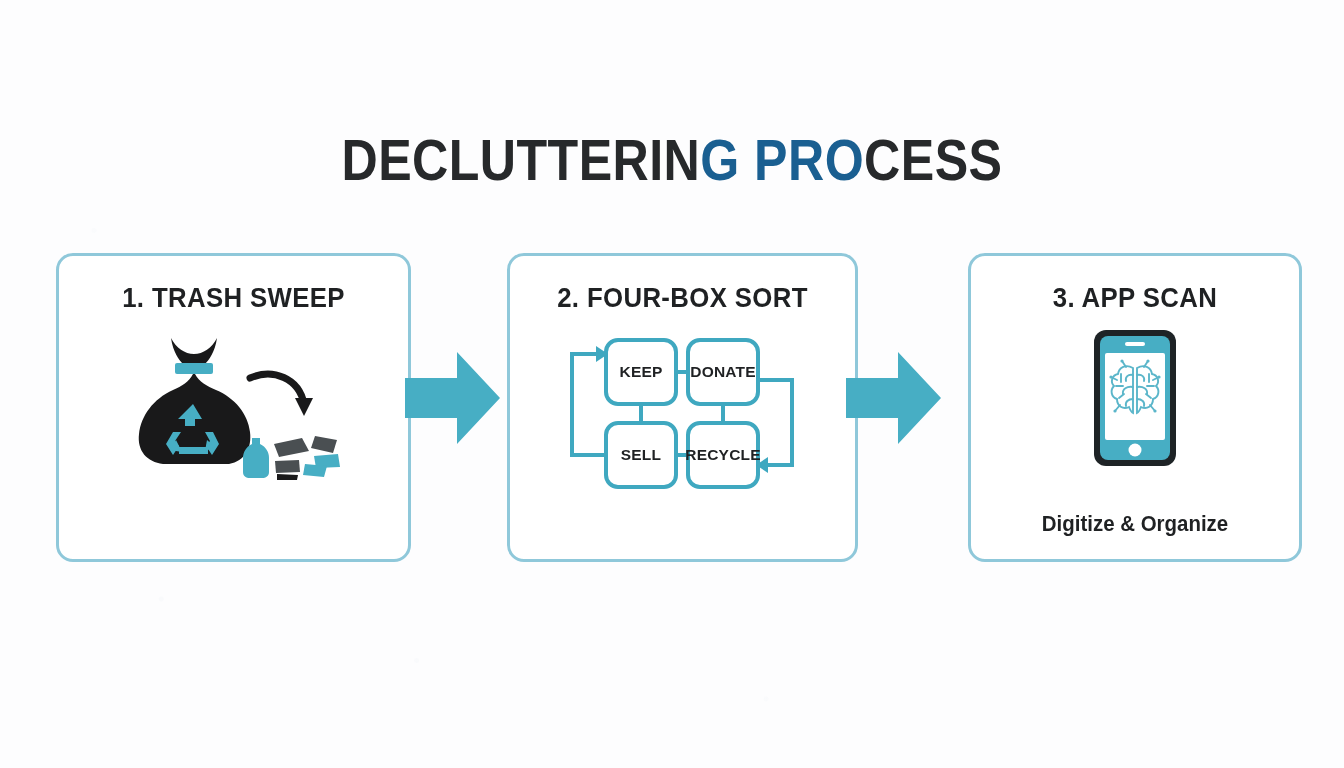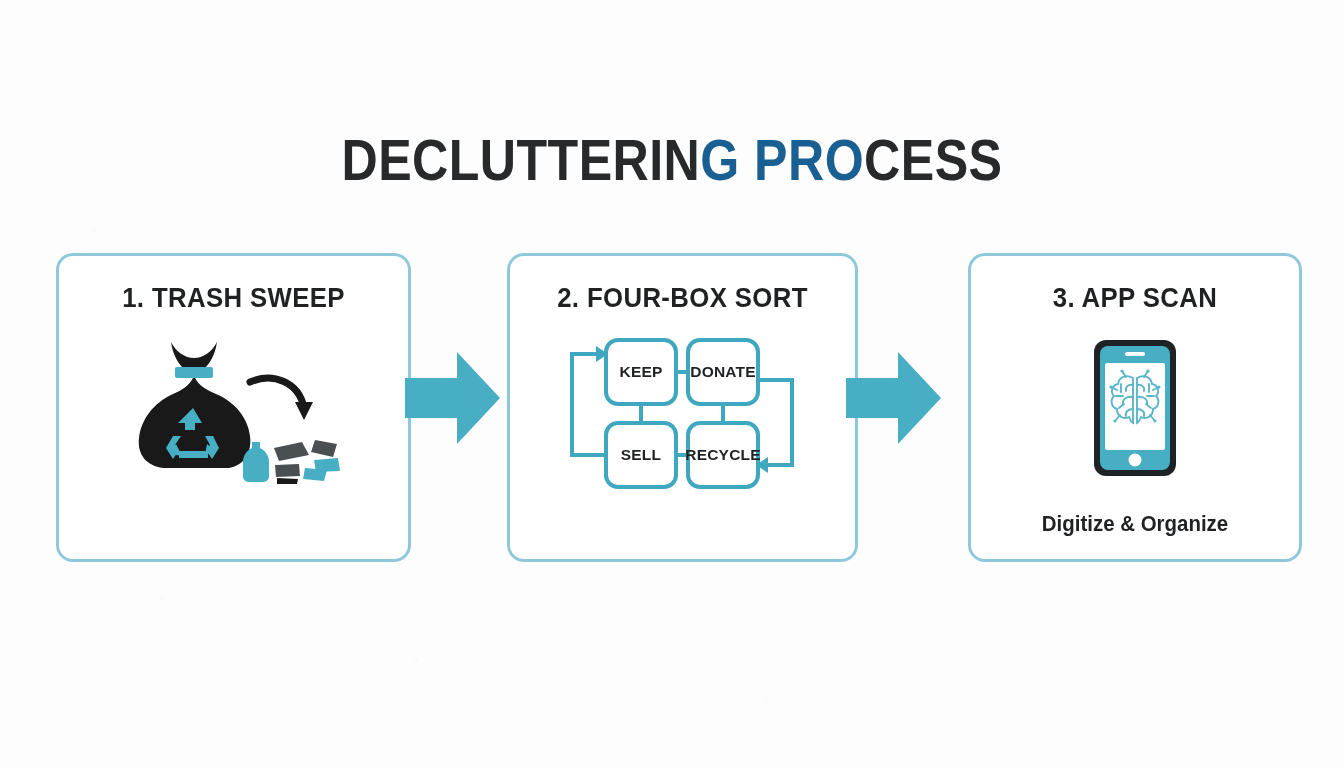--- a/index.html
+++ b/index.html
@@ -81,21 +81,21 @@
     color: #1f2123;
     transform: scaleX(0.92);
     white-space: nowrap;
   }
 
   .card-art {
     position: absolute;
     left: 0;
     width: 100%;
     display: flex;
-    align-items: flex-end;
+    align-items: flex-start;
     justify-content: center;
   }
   #art-1 { top: 78px;  height: 150px; }
   #art-2 { top: 72px;  height: 168px; }
   #art-3 { top: 72px;  height: 150px; }
 
   .card-caption {
     position: absolute;
     bottom: 22px;
     left: 0;

